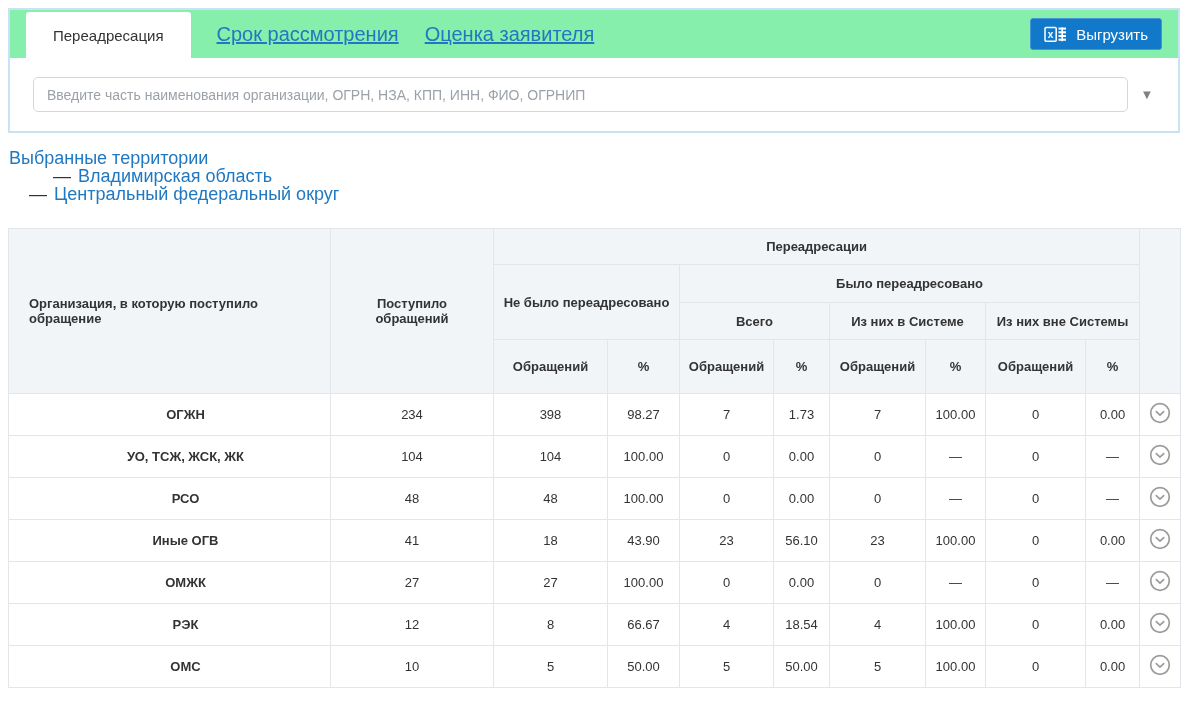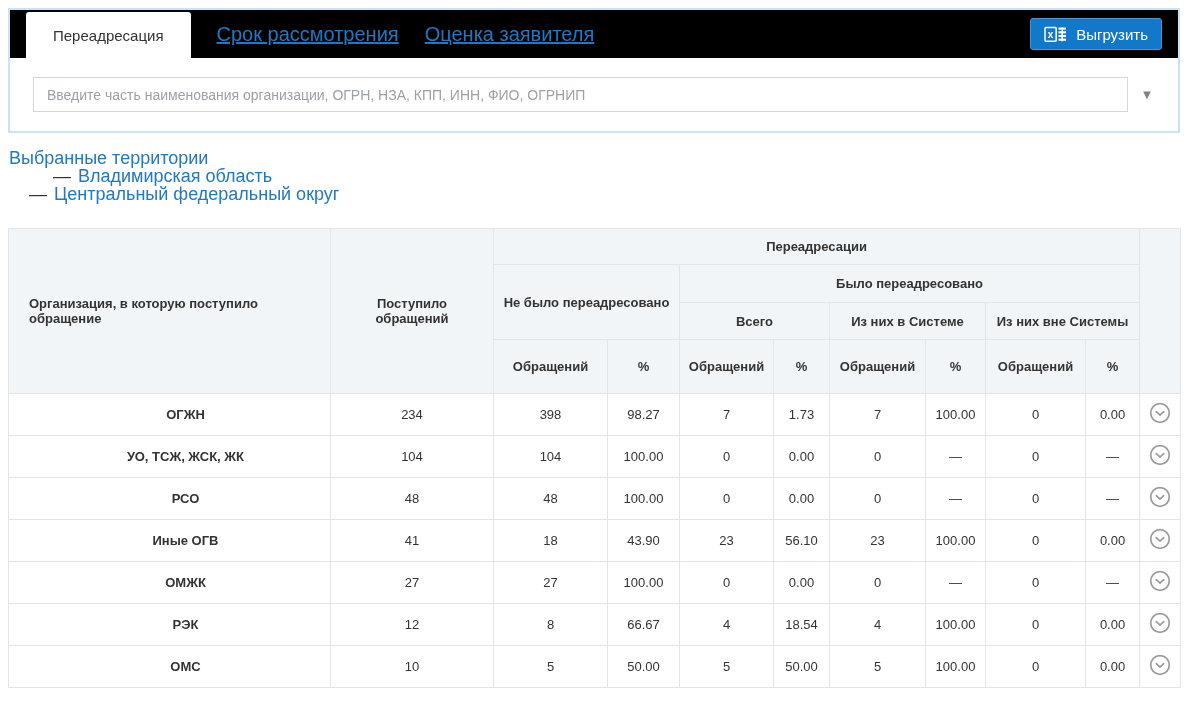--- a/index.html
+++ b/index.html
@@ -6,41 +6,41 @@
   html, body { background: #fff; }
   body {
     width: 1188px; height: 702px; position: relative; overflow: hidden;
     font-family: "Liberation Sans", sans-serif; color: #333;
   }
   .page { width: 1188px; height: 702px; position: relative; }
 
   
   .top-panel { margin: 8px 8px 0 8px; border: 2px solid #c9e2f4; background: #fff; }
   .tab-bar {
-    background: #000000; height: 48px; display: flex; align-items: center; position: relative; justify-content: flex-end;
+    background: #86efac; height: 48px; display: flex; align-items: center; position: relative; justify-content: flex-end;
   }
   .tab-active {
     align-self: flex-end; height: 46px; background: #fff; margin-left: 16px;
     display: flex; align-items: center; padding: 0 27px; font-size: 15px; color: #333;
     border-top-left-radius: 3px; border-top-right-radius: 3px; cursor: default;
   }
   .tab-link {
     margin-left: 26px; font-size: 20px; color: #1f78c1; text-decoration: underline; cursor: pointer;
   }
   .export-btn {
     margin-left: auto; margin-right: 16px; height: 32px;
     background: #1278ca; color: #fff; border: 1px solid #4795d4; border-radius: 3px;
     font-family: "Liberation Sans", sans-serif; font-size: 15px;
     display: flex; align-items: center; gap: 9px; padding: 0 13px; cursor: pointer;
   }
   .excel-icon { display: flex; align-items: center; }
 
   .search-row { display: flex; align-items: center; padding: 19px 12px 19px 23px; background: #fff; }
   .search-input {
-    flex: 1; height: 35px; border: 1px solid #d6d6d6; border-radius: 0;
+    flex: 1; height: 35px; border: 1px solid #d6d6d6; border-radius: 5px;
     padding: 0 13px; font-size: 14px; color: #333; outline: none;
     font-family: "Liberation Sans", sans-serif;
   }
   .search-input::placeholder { color: #9ba1a8; }
   .caret {
     width: 38px; text-align: center; color: #7e8287; font-size: 13px; cursor: pointer; user-select: none;
   }
 
   
   .territories { margin: 16px 0 0 9px; font-size: 18px; line-height: 18px; }

